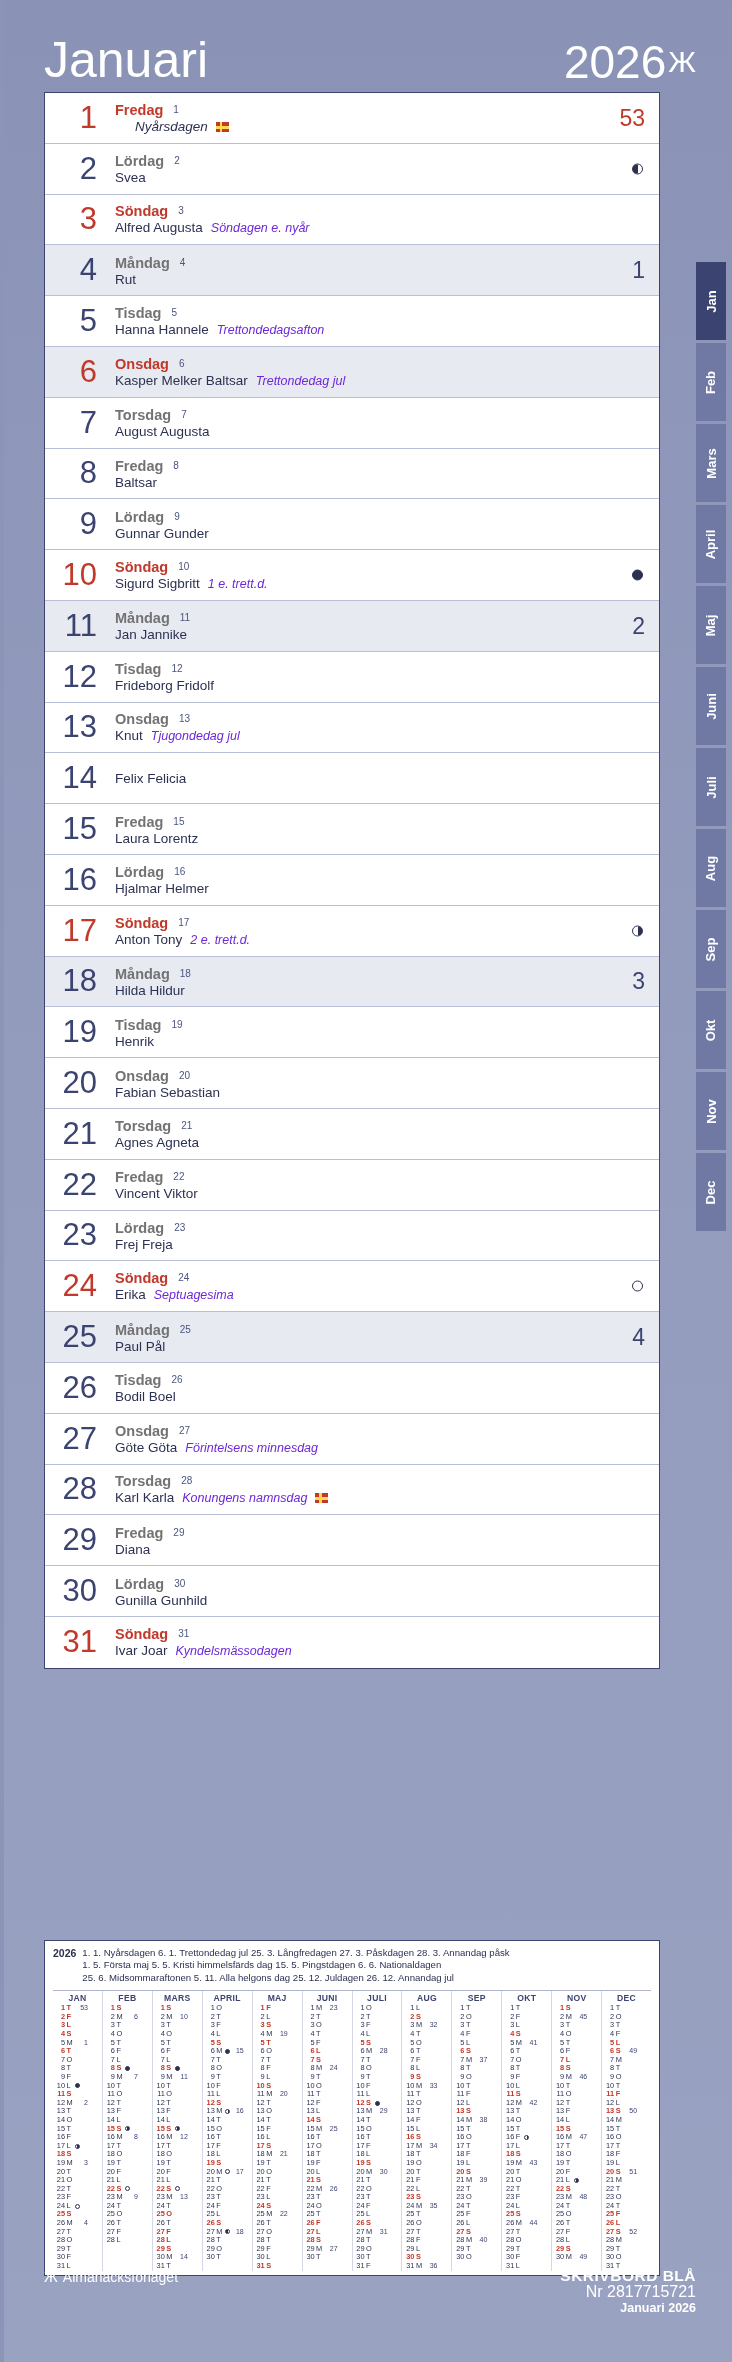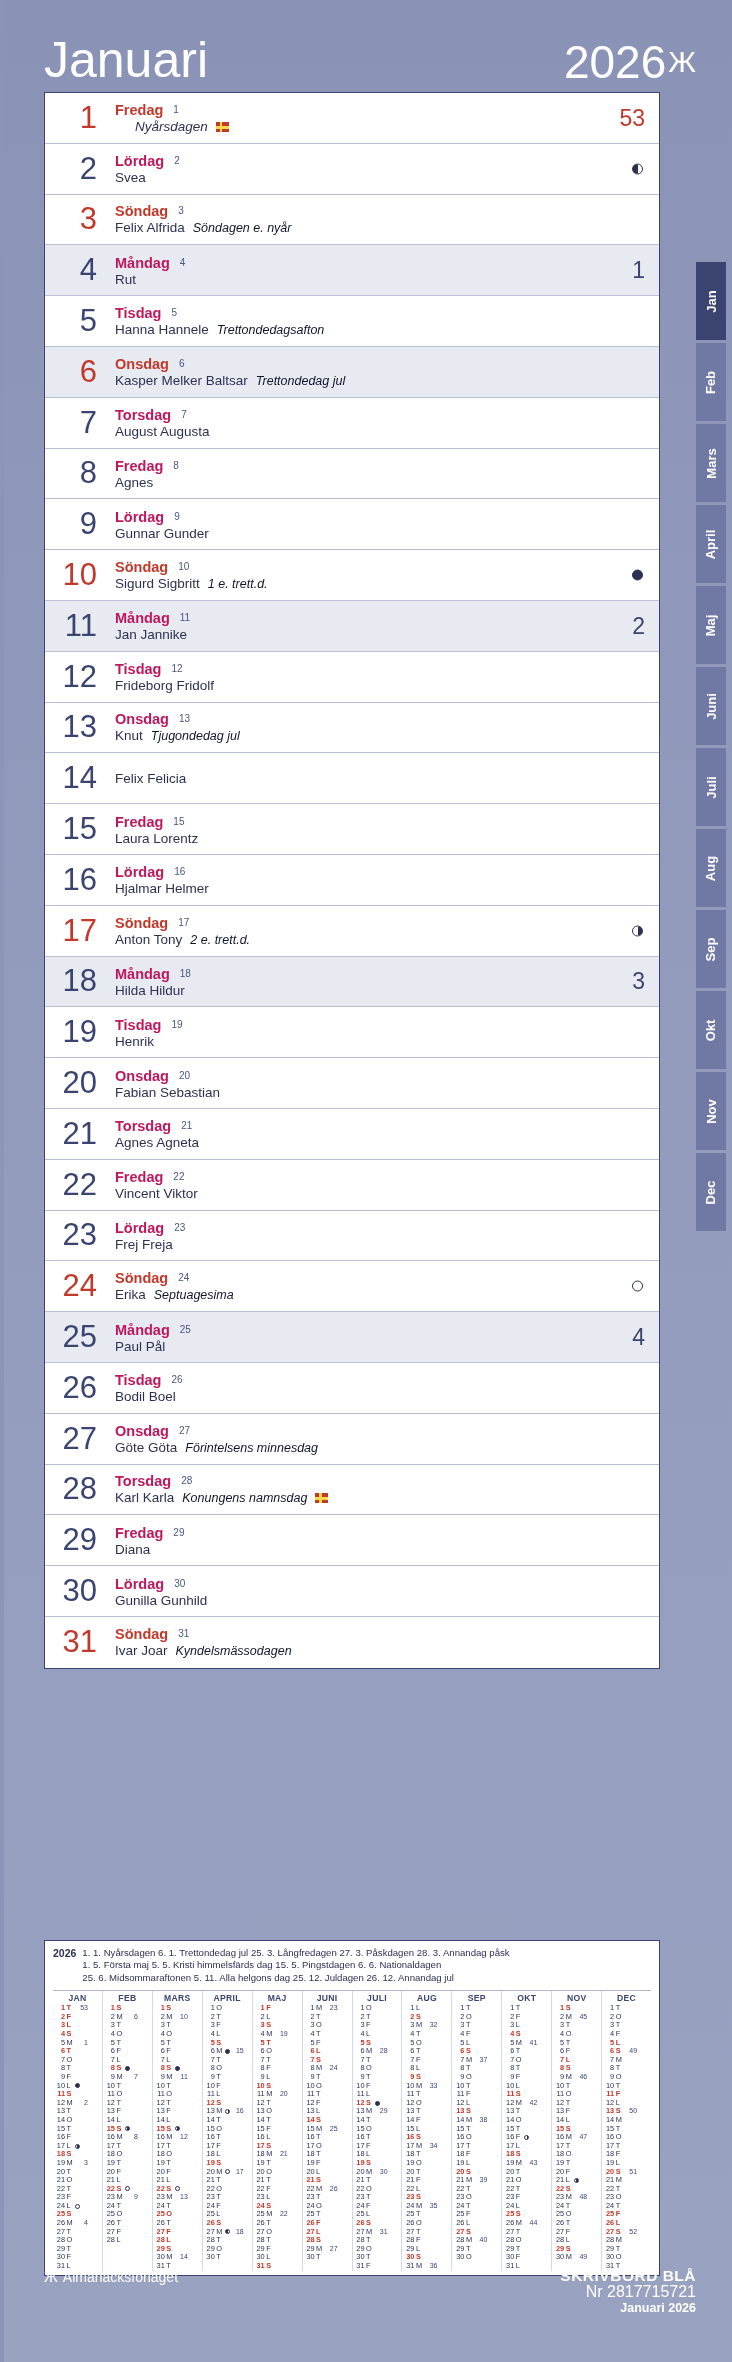--- a/index.html
+++ b/index.html
@@ -70,41 +70,41 @@
     font-size: 31px;
     color: #3b4470;
     font-weight: normal;
     padding-right: 8px;
     line-height: 34px;
   }
   .day.sun .daynum, .day.red .daynum { color: #c0392b; }
   .namecol { flex: 1; padding-left: 10px; position: relative; }
   .wd {
     font-size: 14.5px;
-    color: #be185d;
+    color: #737373;
     font-weight: bold;
     display: inline-block;
   }
   .day.sun .wd, .day.red .wd { color: #c0392b; }
   .wnum {
     font-size: 10px;
     color: #4a5580;
     margin-left: 10px;
     vertical-align: 2px;
   }
   .names {
     font-size: 13.5px;
     color: #2c3152;
     display: block;
     margin-top: 0px;
     line-height: 15px;
   }
   .holiday {
     font-style: italic;
-    color: #0f172a;
+    color: #6d28d9;
     font-size: 12.5px;
     margin-left: 8px;
   }
   .weekno {
     position: absolute;
     right: 14px;
     top: 50%;
     transform: translateY(-50%);
     font-size: 23px;
     color: #3b4470;
@@ -291,21 +291,21 @@
         <div class="namecol">
           <div><span class="wd">Lördag</span><span class="wnum">2</span></div>
           <div class="names"><span>Svea</span></div>
         </div>
         <div class="moon last"></div>
       </div>
       <div class="day red">
         <div class="daynum">3</div>
         <div class="namecol">
           <div><span class="wd">Söndag</span><span class="wnum">3</span></div>
-          <div class="names"><span>Felix Alfrida</span><span class="holiday">Söndagen e. nyår</span></div>
+          <div class="names"><span>Alfred Augusta</span><span class="holiday">Söndagen e. nyår</span></div>
         </div>
       </div>
       <div class="day shade">
         <div class="daynum">4</div>
         <div class="namecol">
           <div><span class="wd">Måndag</span><span class="wnum">4</span></div>
           <div class="names"><span>Rut</span></div>
         </div>
         <div class="weekno">1</div>
       </div>
@@ -327,21 +327,21 @@
         <div class="daynum">7</div>
         <div class="namecol">
           <div><span class="wd">Torsdag</span><span class="wnum">7</span></div>
           <div class="names"><span>August Augusta</span></div>
         </div>
       </div>
       <div class="day">
         <div class="daynum">8</div>
         <div class="namecol">
           <div><span class="wd">Fredag</span><span class="wnum">8</span></div>
-          <div class="names"><span>Agnes</span></div>
+          <div class="names"><span>Baltsar</span></div>
         </div>
       </div>
       <div class="day">
         <div class="daynum">9</div>
         <div class="namecol">
           <div><span class="wd">Lördag</span><span class="wnum">9</span></div>
           <div class="names"><span>Gunnar Gunder</span></div>
         </div>
       </div>
       <div class="day red">

